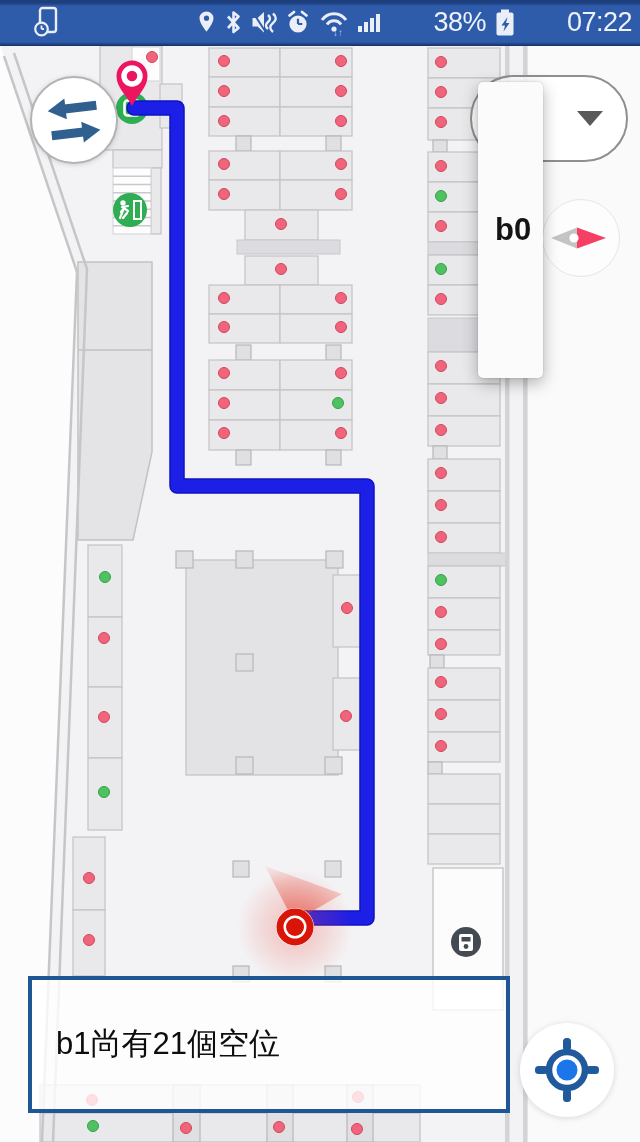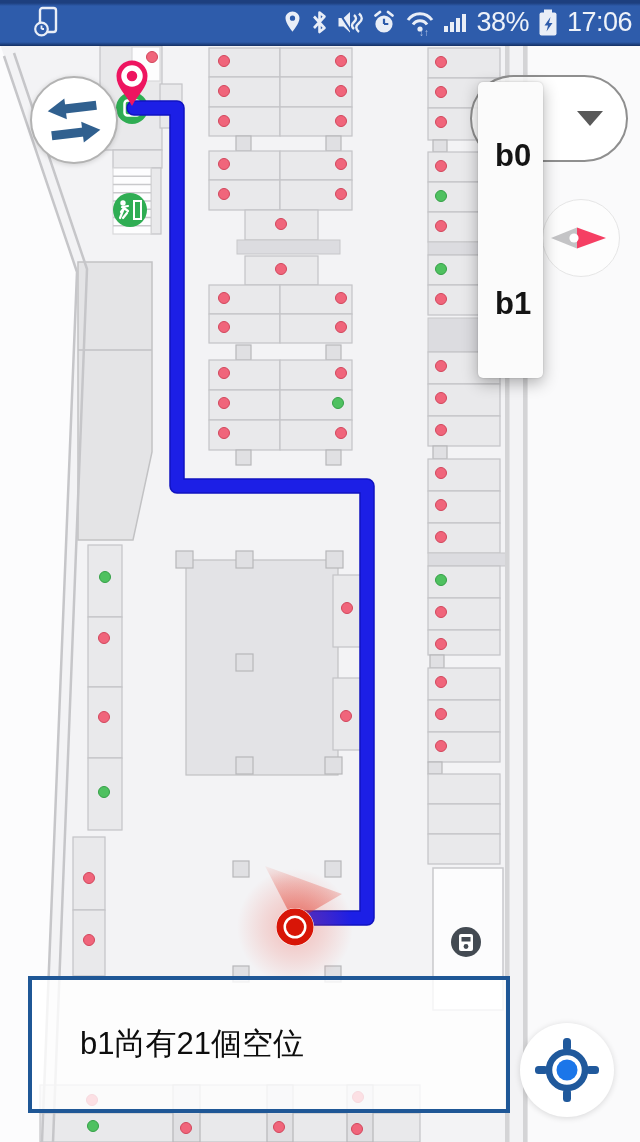--- a/index.html
+++ b/index.html
@@ -5,21 +5,21 @@
   html,body{margin:0;padding:0;background:#222;}
   .phone{position:relative;width:640px;height:1142px;overflow:hidden;background:#f3f3f5;
          font-family:"Liberation Sans","DejaVu Sans",sans-serif;}
 
   
   .statusbar{position:absolute;top:0;left:0;width:640px;height:46px;box-sizing:border-box;
     background:linear-gradient(#1d3f7e 0px,#1d3f7e 3px,#2e5cab 6px,#2e5cab 42px,#142f63 46px);
     display:flex;align-items:center;justify-content:space-between;padding:0 6px 2px 6px;z-index:60;color:#e9eef7;}
   .sb-left{display:flex;align-items:center;margin-left:26px;}
   .sb-right{display:flex;align-items:center;gap:8px;margin-right:2px;}
-  .sb-text{font-size:27px;letter-spacing:-0.5px;color:#eef2f9;}
+  .sb-text{font-size:27px;letter-spacing:-0.5px;color:#eef2f9;margin-left:43px;}
   .sb-ic{display:block;}
 
   
   #mapsvg{position:absolute;left:0;top:0;z-index:1;}
   .st{fill:#e9e9eb;stroke:#c4c4c7;stroke-width:1.2;}
   .pl{fill:#e0e0e3;stroke:#b7b7ba;stroke-width:1.2;}
   .co{fill:#e3e3e6;stroke:#c1c1c4;stroke-width:1.2;}
   .bd{fill:#dcdce0;stroke:#c7c7ca;stroke-width:1;}
   .wh{fill:#fdfdfe;stroke:#d9d9db;stroke-width:1.2;}
   .rm{fill:#fcfcfd;stroke:#c9c9cc;stroke-width:1.5;}
@@ -44,21 +44,21 @@
               border-top:15px solid #595959;margin-left:44px;}
 
   .menu{position:absolute;left:478px;top:82px;width:65px;height:296px;background:#fbfbfb;
         border-radius:5px;box-shadow:0 5px 16px rgba(0,0,0,.30),0 0 2px rgba(0,0,0,.18);
         display:flex;flex-direction:column;z-index:20;}
   .menu-item{flex:1;display:flex;align-items:center;padding-left:17px;font-size:31px;
              font-weight:bold;color:#141414;cursor:pointer;}
 
   .infobox{position:absolute;left:28px;top:976px;width:482px;height:137px;box-sizing:border-box;
            background:rgba(255,255,255,.8);border:4px solid #1f5796;z-index:25;
-           display:flex;flex-direction:column;justify-content:center;padding-left:48px;gap:7px;}
+           display:flex;flex-direction:column;justify-content:center;padding-left:24px;gap:7px;}
   .infobox .l{font-size:31px;color:#0d0d0d;line-height:1.05;}
 </style>
 </head>
 <body>
 
 <div class="phone">
 
   <div class="statusbar">
     <div class="sb-left">
       <svg class="sb-ic" width="30" height="32" viewBox="0 0 30 32">
@@ -96,21 +96,21 @@
         <rect x="7" y="13" width="4" height="10" fill="#e9eef7"></rect>
         <rect x="13" y="9" width="4" height="14" fill="#e9eef7"></rect>
         <rect x="19" y="5" width="4" height="18" fill="#e9eef7"></rect>
       </svg>
       <span class="sb-text">38%</span>
       <svg class="sb-ic" width="22" height="29" viewBox="0 0 22 29">
         <rect x="7" y="1.5" width="8" height="4" fill="#e9eef7"></rect>
         <rect x="2.5" y="4.5" width="17" height="23" rx="2" fill="#e9eef7"></rect>
         <path d="M13.5 9 L7.5 17.5 H11 L9.5 23.5 L15.5 15 H12 Z" fill="#2e5cab"></path>
       </svg>
-      <span class="sb-text">17:06</span>
+      <span class="sb-text">07:22</span>
     </div>
   </div>
 
   <svg id="mapsvg" width="640" height="1142" viewBox="0 0 640 1142">
     <defs>
       <radialGradient id="glowG">
         <stop offset="0%" stop-color="rgba(238,80,66,0.33)"></stop>
         <stop offset="55%" stop-color="rgba(238,80,66,0.16)"></stop>
         <stop offset="100%" stop-color="rgba(238,80,66,0)"></stop>
       </radialGradient>
@@ -342,21 +342,20 @@
     </svg>
   </div>
 
   <div class="pill">
     <span class="pill-label">b0</span>
     <span class="pill-caret"></span>
   </div>
 
   <div class="menu">
     <div class="menu-item">b0</div>
-    <div class="menu-item">b1</div>
   </div>
 
   <div class="infobox">
     <div class="l">b1尚有21個空位</div>
   </div>
 
   <div class="round-btn gps-btn">
     <svg width="94" height="94" viewBox="0 0 94 94">
       <circle cx="47" cy="47" r="18" fill="none" stroke="#20599c" stroke-width="6.5"></circle>
       <rect x="43" y="15" width="8" height="13" rx="3.5" fill="#20599c"></rect>

